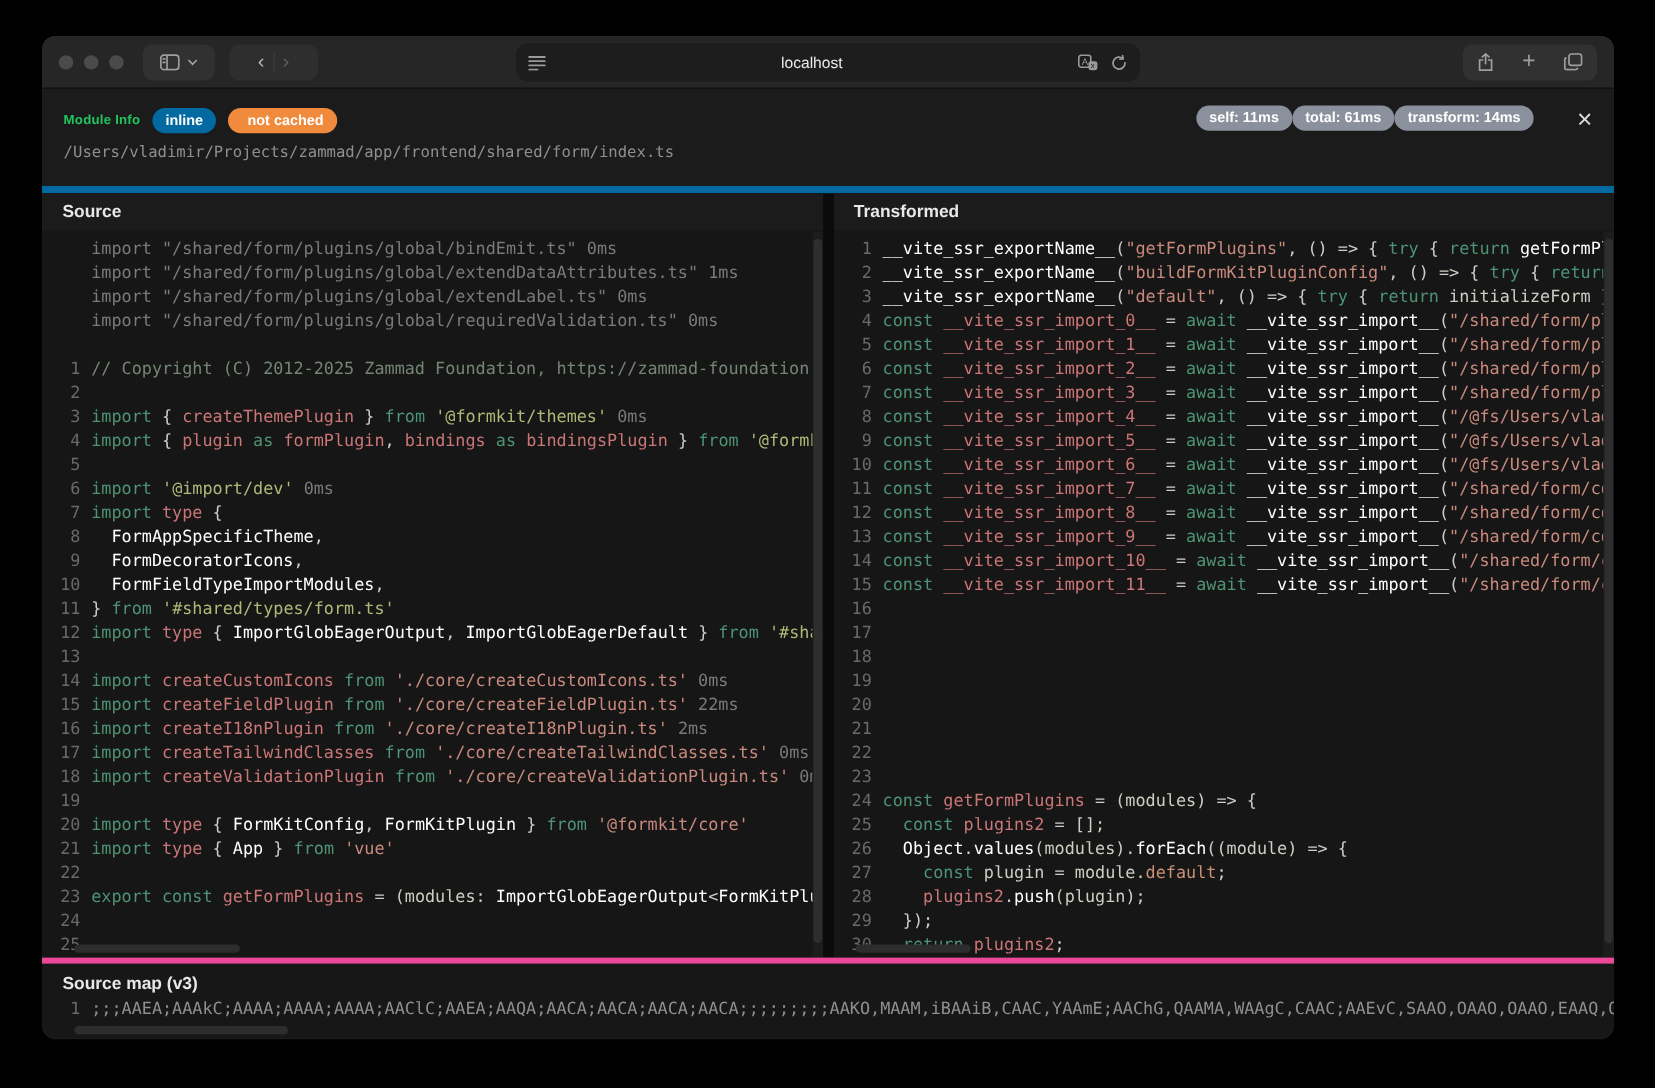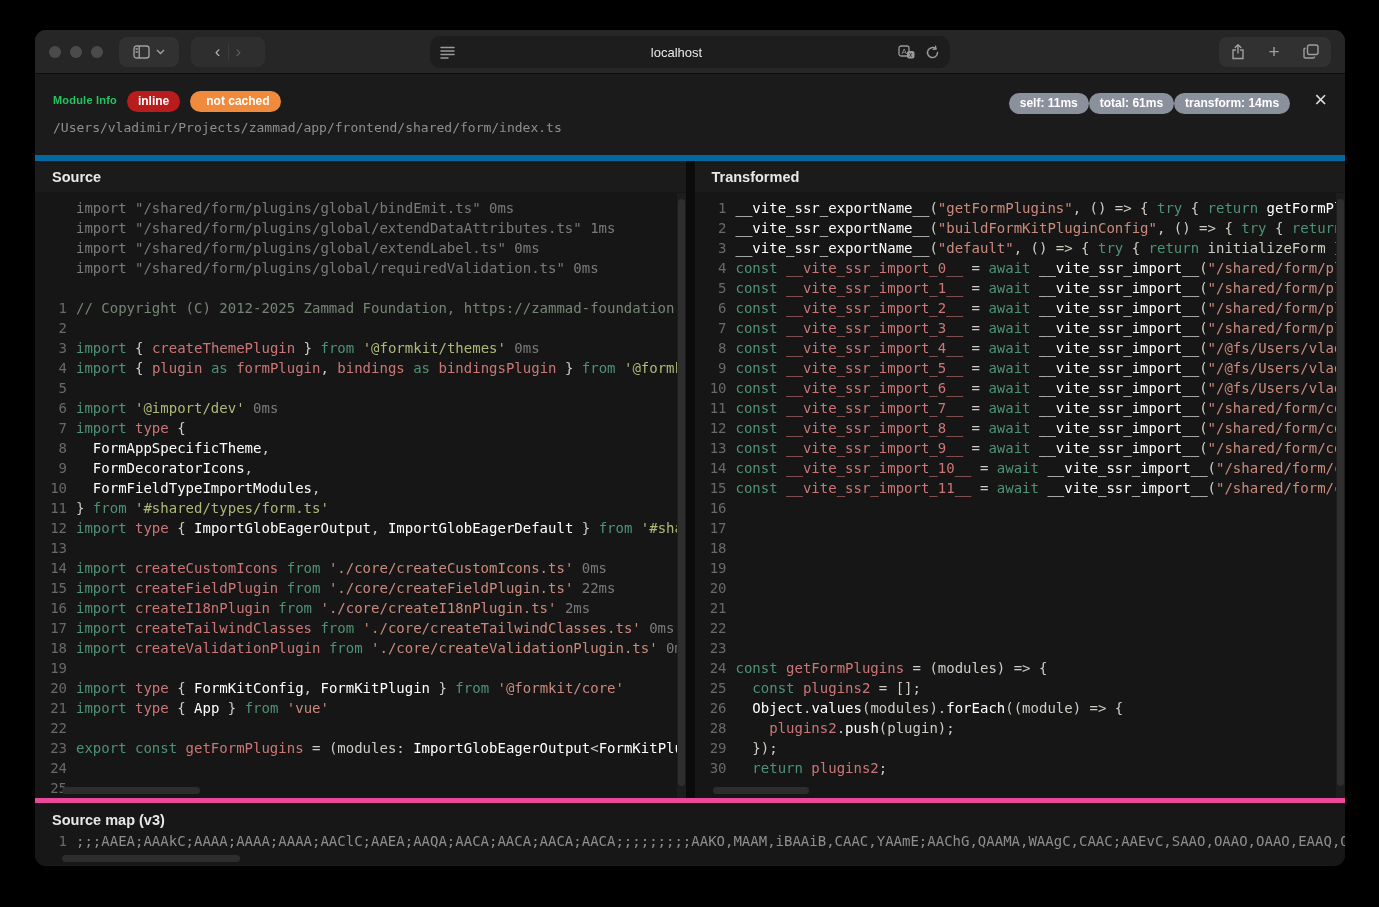--- a/index.html
+++ b/index.html
@@ -29,23 +29,23 @@
   .url-right { display:flex; gap:10px; align-items:center; }
   .right-actions { margin-left:auto; width:112px; gap:0; justify-content:space-around; }
   .plus { font-size:19px; color:#9f9f9f; line-height:1; }
 
   
   .module-header { padding:15px 18px 0 18px; background:#1b1b1b; height:81px; }
   .mh-row { display:flex; align-items:center; }
   .mh-title { font-size:11px; font-weight:700; color:#22c55e; letter-spacing:.2px; }
   .badge { border-radius:999px; padding:3px 11px 4px; font-size:12px; font-weight:700;
            color:#fff; margin-left:10px; }
-  .badge.green { background:#b91c1c; }
+  .badge.green { background:#0369a1; }
   .badge.orange { background:#F08B3D;padding-left:16px; }
-  .mh-right { margin-left:auto; display:flex; align-items:flex-end; gap:8px; }
+  .mh-right { margin-left:auto; display:flex; align-items:flex-start; gap:20px; }
   .metric { background:#8A909C; color:#fff; border-radius:999px; padding:3px 11px 4px;
             font-size:12px; font-weight:700; }
   .close-x { margin-left:16px; color:#dcdcdc; font-size:22px; line-height:1;
              cursor:default; }
   .mh-path { margin-top:9px; font:13px "DejaVu Sans Mono", monospace; color:#8f8f8f; }
 
   
   .panels { display:flex; gap:9px; height:643px; background:#0b0b0b;
             border-top:6px solid #0369a1; }
   .panel { flex:1; background:#161616; display:flex; flex-direction:column;
@@ -239,20 +239,21 @@
           <div class="code-line"><span class="ln">17</span><span class="code"></span></div>
           <div class="code-line"><span class="ln">18</span><span class="code"></span></div>
           <div class="code-line"><span class="ln">19</span><span class="code"></span></div>
           <div class="code-line"><span class="ln">20</span><span class="code"></span></div>
           <div class="code-line"><span class="ln">21</span><span class="code"></span></div>
           <div class="code-line"><span class="ln">22</span><span class="code"></span></div>
           <div class="code-line"><span class="ln">23</span><span class="code"></span></div>
           <div class="code-line"><span class="ln">24</span><span class="code"><span class="tk-k">const</span><span class="tk-r"> getFormPlugins</span><span class="tk-p"> = (modules) =&gt; {</span></span></div>
           <div class="code-line"><span class="ln">25</span><span class="code"><span class="tk-p">  </span><span class="tk-k">const</span><span class="tk-r"> plugins2</span><span class="tk-p"> = [];</span></span></div>
           <div class="code-line"><span class="ln">26</span><span class="code"><span class="tk-p">  </span><span class="tk-t">Object</span><span class="tk-p">.</span><span class="tk-t">values</span><span class="tk-p">(modules).</span><span class="tk-t">forEach</span><span class="tk-p">((module) =&gt; {</span></span></div>
+          <div class="code-line"><span class="ln">27</span><span class="code"><span class="tk-p">    </span><span class="tk-k">const</span><span class="tk-p"> plugin = module.</span><span class="tk-o">default</span><span class="tk-p">;</span></span></div>
           <div class="code-line"><span class="ln">28</span><span class="code"><span class="tk-p">    </span><span class="tk-r">plugins2</span><span class="tk-p">.</span><span class="tk-t">push</span><span class="tk-p">(plugin);</span></span></div>
           <div class="code-line"><span class="ln">29</span><span class="code"><span class="tk-p">  });</span></span></div>
           <div class="code-line"><span class="ln">30</span><span class="code"><span class="tk-p">  </span><span class="tk-k">return</span><span class="tk-r"> plugins2</span><span class="tk-p">;</span></span></div>
         </div>
       <div class="v-track">
           <div class="v-thumb"></div>
         </div>
       <div class="h-thumb trf"></div>
     </section>
   </div>

